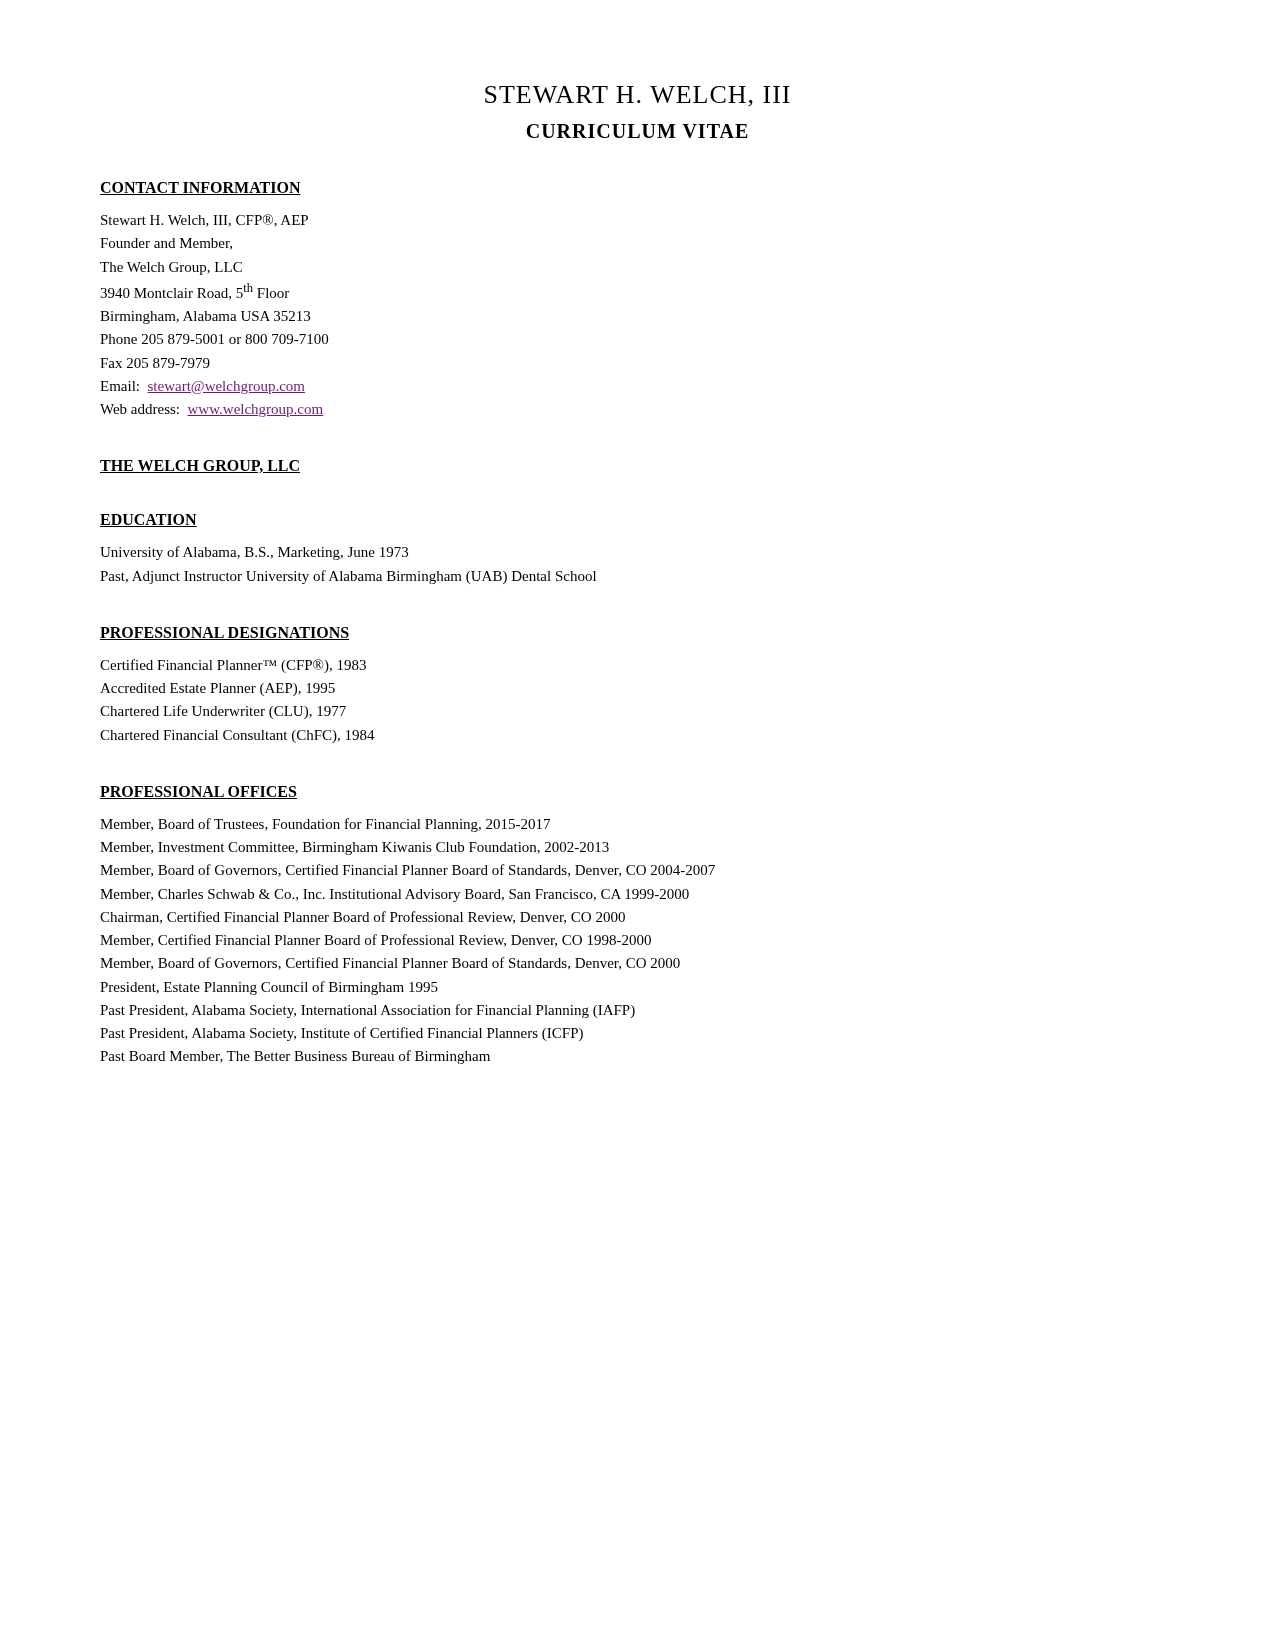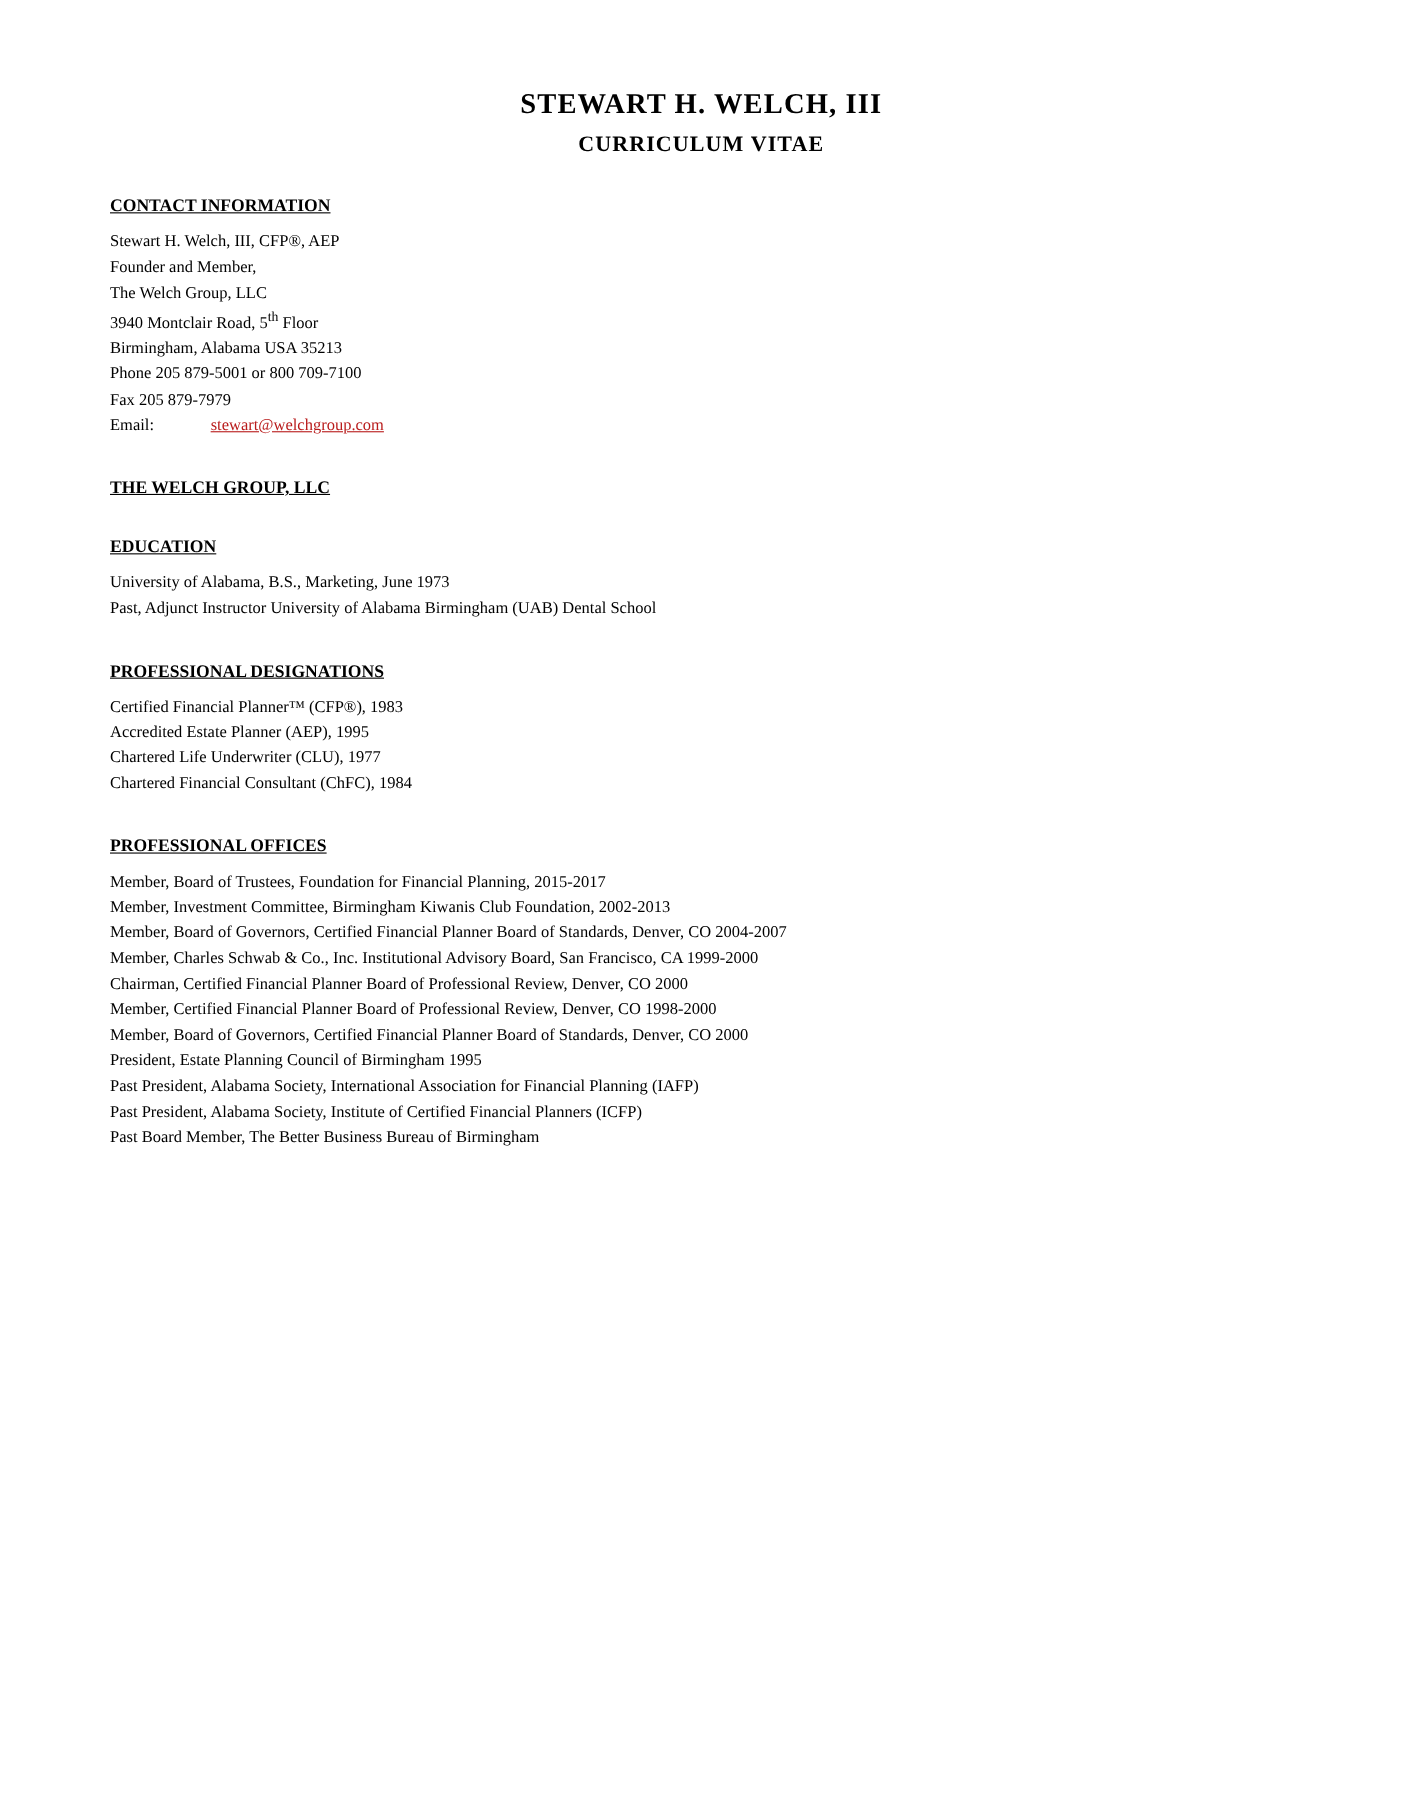--- a/index.html
+++ b/index.html
@@ -18,21 +18,21 @@
       padding: 80px 100px;
     }
 
     .page-header {
       text-align: center;
       margin-bottom: 30px;
     }
 
     .main-title {
       font-size: 26px;
-      font-weight: bold;
+      font-weight: normal;
       letter-spacing: 1px;
       margin-bottom: 10px;
     }
 
     .subtitle {
       font-size: 20px;
       font-weight: bold;
       letter-spacing: 1px;
     }
 
@@ -50,22 +50,21 @@
     .section-body {
       font-size: 15px;
       line-height: 1.55;
     }
 
     .section-body p {
       margin-bottom: 0;
     }
 
     a {
-      color: #b91c1c;
-      margin-left: 44px;
+      color: #701a75;
     }
 
     .italic {
       font-style: italic;
     }
   </style>
 </head>
 <body>
 
 <div class="page-header">
@@ -77,20 +76,21 @@
   <div class="section-heading">CONTACT INFORMATION</div>
   <div class="section-body">
     <p>Stewart H. Welch, III, CFP®, AEP</p>
     <p>Founder and Member,</p>
     <p>The Welch Group, LLC</p>
     <p>3940 Montclair Road, 5<sup>th</sup> Floor</p>
     <p>Birmingham, Alabama USA  35213</p>
     <p>Phone 205 879-5001 or 800 709-7100</p>
     <p>Fax 205 879-7979</p>
     <p>Email:&nbsp; <a href="#">stewart@welchgroup.com</a></p>
+    <p>Web address:&nbsp; <a href="#">www.welchgroup.com</a></p>
   </div>
 </div>
 
 <div class="section">
   <div class="section-heading">THE WELCH GROUP, LLC</div>
 </div>
 
 <div class="section">
   <div class="section-heading">EDUCATION</div>
   <div class="section-body">

